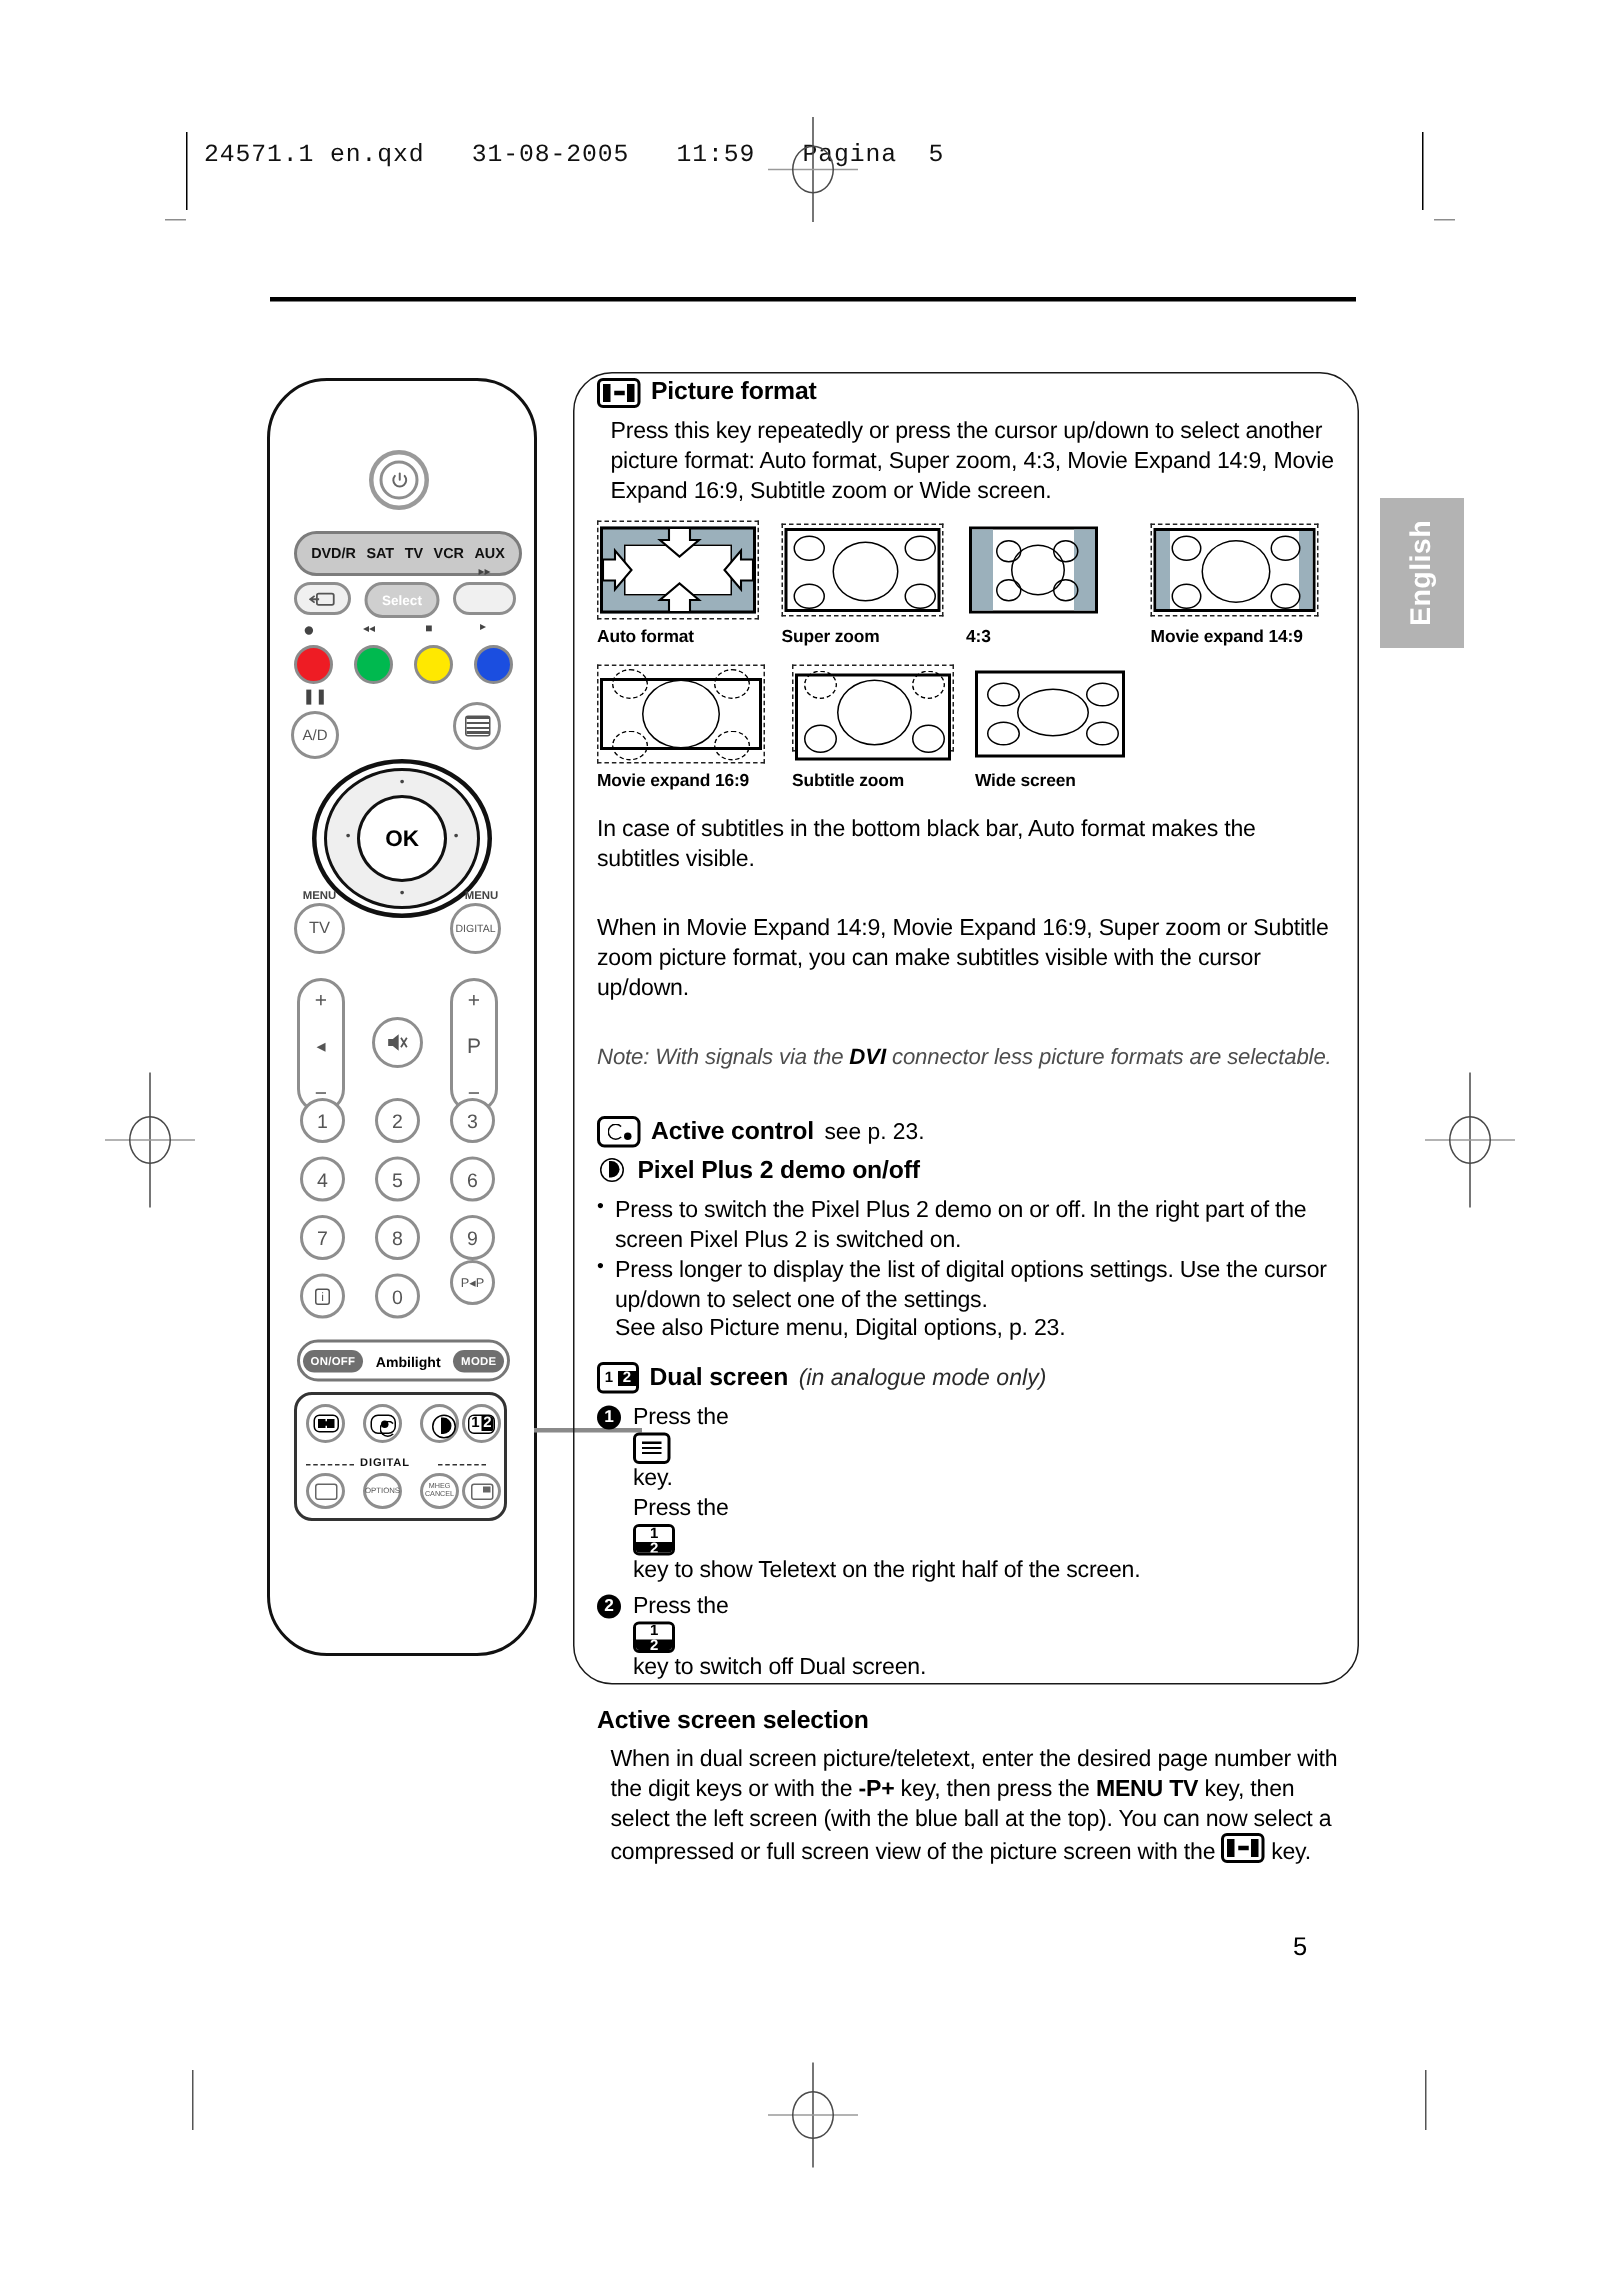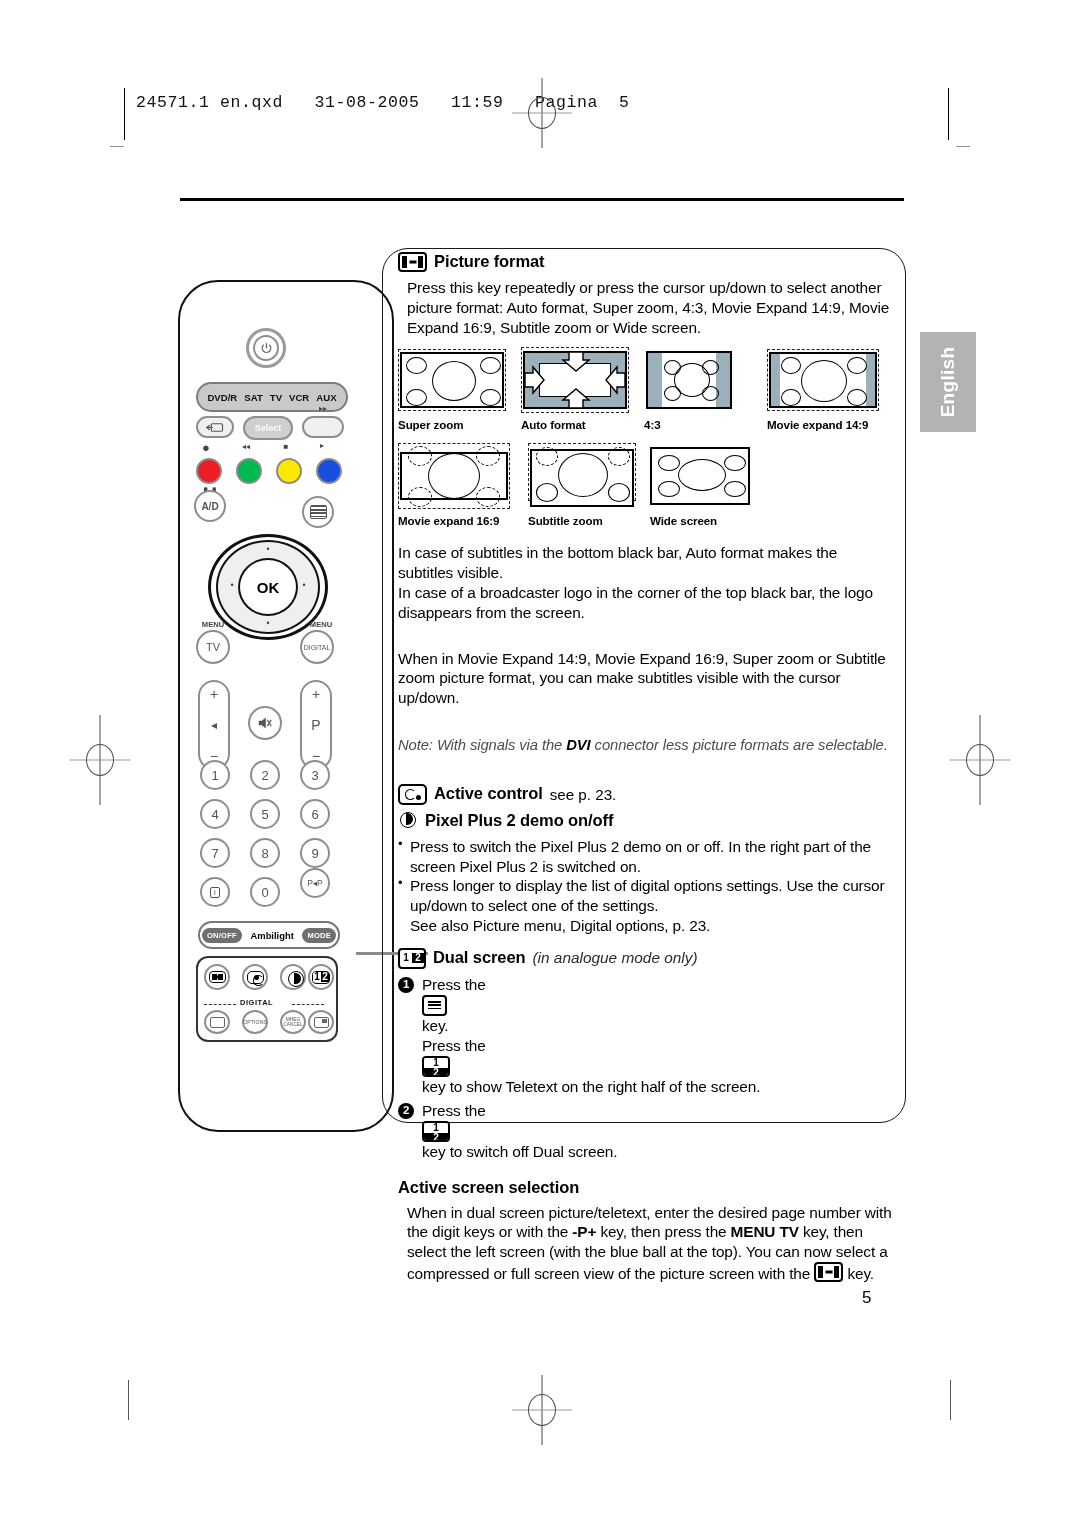--- a/index.html
+++ b/index.html
@@ -75,22 +75,22 @@
   .fmt-cell{width:124px;}
   .fmt-box{position:relative;width:108px;height:66px;}
   .fmt-label{font-size:11.6px;font-weight:bold;margin-top:5px;letter-spacing:-.1px;white-space:nowrap;}
   .scr{position:absolute;left:0;top:0;right:0;bottom:0;border:2px solid #000;box-sizing:border-box;background:#fff;}
   .bar{position:absolute;background:#9bb0bb;}
   .dash{position:absolute;border:1.3px dashed #222;box-sizing:border-box;}
   .cir{position:absolute;border:1.4px solid #000;border-radius:50%;background:transparent;}
   .wht{position:absolute;background:#fff;border:1.6px solid #000;box-sizing:border-box;}
 
   
-  .remote{position:absolute;left:178px;top:252px;width:216px;height:852px;
-          border:2.4px solid #111;border-radius:40px;background:#fff;box-sizing:border-box;margin-top:28px;}
+  .remote{position:absolute;left:178px;top:252px;width:180px;height:852px;
+          border:2.4px solid #111;border-radius:40px;background:#fff;box-sizing:border-box;}
   .remote-inner{position:absolute;left:0;top:0;width:100%;height:100%;}
   .rc{position:absolute;box-sizing:border-box;}
   .btn-c{border-radius:50%;border:2.4px solid #8e8e8e;background:#fff;
          display:flex;align-items:center;justify-content:center;font-size:11px;color:#555;}
   .btn-ring{border-radius:50%;border:3px solid #9a9a9a;background:#fff;}
   .pill{border:2.4px solid #8e8e8e;border-radius:14px;background:#f0f0f0;
         display:flex;align-items:center;justify-content:center;}
   .lbl{position:absolute;font-size:8px;color:#444;text-align:center;}
   .modebar{position:absolute;background:#c9c9c9;border:2.2px solid #7c7c7c;border-radius:16px;
            display:flex;align-items:center;justify-content:center;gap:7px;
@@ -187,21 +187,21 @@
     <div class="lbl" style="left:54px;top:160px;width:24px;">◂◂</div>
     <div class="lbl" style="left:96px;top:160px;width:20px;">■</div>
     <div class="lbl" style="left:132px;top:159px;width:20px;">▸</div>
 
     <div class="rc cbtn" style="left:16px;top:176px;width:26px;height:26px;background:#ee1c24;"></div>
     <div class="rc cbtn" style="left:56px;top:176px;width:26px;height:26px;background:#00b94f;"></div>
     <div class="rc cbtn" style="left:96px;top:176px;width:26px;height:26px;background:#ffe800;"></div>
     <div class="rc cbtn" style="left:136px;top:176px;width:26px;height:26px;background:#1b4ee0;"></div>
 
     <div class="lbl" style="left:18px;top:204px;width:24px;font-size:10px;">❚❚</div>
-    <div class="rc btn-c" style="left:14px;top:208px;width:32px;height:32px;font-size:10px;font-weight:bold;">
+    <div class="rc btn-c" style="left:14px;top:220px;width:32px;height:32px;font-size:10px;font-weight:normal;">
       <span>A/D</span>
     </div>
     <div class="rc btn-c" style="left:122px;top:214px;width:32px;height:32px;">
       <span style="display:block;width:15px;height:12px;border:1.6px solid #555;border-radius:2px;
                    background:repeating-linear-gradient(#555 0 1.4px,#fff 1.4px 3.2px);"></span>
     </div>
 
     <div class="rc navring" style="left:28px;top:252px;width:120px;height:106px;"></div>
     <div class="rc navring2" style="left:36px;top:258px;width:104px;height:94px;background:#efefef;"></div>
     <div class="rc okring" style="left:58px;top:276px;width:60px;height:58px;">
@@ -332,50 +332,50 @@
     <span class="k k-fmt">
         <i class="l"></i>
         <i class="r"></i>
         <b></b>
       </span>
     <h2 class="sec">Picture format</h2>
   </div>
   <p class="body ind">Press this key repeatedly or press the cursor up/down to select another picture format: Auto format, Super zoom, 4:3, Movie Expand 14:9, Movie Expand 16:9, Subtitle zoom or Wide screen.</p>
 
   <div class="fmt-grid">
-
-    <div class="fmt-cell">
-      <div class="fmt-box">
-        <div class="dash" style="left:0;top:2px;right:0;bottom:2px;"></div>
-        <div class="scr" style="left:2px;top:5px;right:2px;bottom:5px;"></div>
-        <div class="cir" style="left:34px;top:14px;width:42px;height:38px;"></div>
-        <div class="cir" style="left:8px;top:10px;width:19px;height:15px;"></div>
-        <div class="cir" style="left:82px;top:10px;width:19px;height:15px;"></div>
-        <div class="cir" style="left:8px;top:42px;width:19px;height:15px;"></div>
-        <div class="cir" style="left:82px;top:42px;width:19px;height:15px;"></div>
-      </div>
-      <div class="fmt-label">Super zoom</div>
-    </div>
 
     <div class="fmt-cell">
       <div class="fmt-box">
         <div class="dash" style="left:0;top:0;right:0;bottom:0;"></div>
         <div class="scr" style="left:2px;top:4px;right:2px;bottom:4px;background:#9bb0bb;"></div>
         <div class="wht" style="left:18px;top:16px;width:72px;height:34px;"></div>
         <svg style="position:absolute;left:0;top:0;" width="108" height="66">
           <polygon points="48,5 62,5 62,13 68,13 55,24 42,13 48,13" fill="#fff" stroke="#000" stroke-width="1.4"></polygon>
           <polygon points="48,61 62,61 62,53 68,53 55,42 42,53 48,53" fill="#fff" stroke="#000" stroke-width="1.4"></polygon>
           <polygon points="4,26 4,40 12,40 12,46 23,33 12,20 12,26" fill="#fff" stroke="#000" stroke-width="1.4"></polygon>
           <polygon points="104,26 104,40 96,40 96,46 85,33 96,20 96,26" fill="#fff" stroke="#000" stroke-width="1.4"></polygon>
         </svg>
       </div>
       <div class="fmt-label">Auto format</div>
     </div>
 
     <div class="fmt-cell">
+      <div class="fmt-box">
+        <div class="dash" style="left:0;top:2px;right:0;bottom:2px;"></div>
+        <div class="scr" style="left:2px;top:5px;right:2px;bottom:5px;"></div>
+        <div class="cir" style="left:34px;top:14px;width:42px;height:38px;"></div>
+        <div class="cir" style="left:8px;top:10px;width:19px;height:15px;"></div>
+        <div class="cir" style="left:82px;top:10px;width:19px;height:15px;"></div>
+        <div class="cir" style="left:8px;top:42px;width:19px;height:15px;"></div>
+        <div class="cir" style="left:82px;top:42px;width:19px;height:15px;"></div>
+      </div>
+      <div class="fmt-label">Super zoom</div>
+    </div>
+
+    <div class="fmt-cell">
       <div class="fmt-box" style="width:86px;margin-left:2px;">
         <div class="scr" style="left:0;top:4px;right:0;bottom:4px;"></div>
         <div class="bar" style="left:2px;top:6px;width:14px;bottom:6px;"></div>
         <div class="bar" style="right:2px;top:6px;width:14px;bottom:6px;"></div>
         <div class="cir" style="left:28px;top:16px;width:34px;height:32px;"></div>
         <div class="cir" style="left:18px;top:13px;width:15px;height:13px;"></div>
         <div class="cir" style="left:56px;top:13px;width:15px;height:13px;"></div>
         <div class="cir" style="left:18px;top:39px;width:15px;height:13px;"></div>
         <div class="cir" style="left:56px;top:39px;width:15px;height:13px;"></div>
       </div>
@@ -436,21 +436,20 @@
         <div class="cir" style="left:8px;top:38px;width:20px;height:14px;"></div>
         <div class="cir" style="left:74px;top:38px;width:20px;height:14px;"></div>
       </div>
       <div class="fmt-label">Wide screen</div>
     </div>
 
   </div>
 
   <div style="height:16px;"></div>
   <p class="body">In case of subtitles in the bottom black bar, Auto format makes the subtitles visible.</p>
-  <p class="body">In case of a broadcaster logo in the corner of the top black bar, the logo disappears from the screen.</p>
   <div class="gap"></div>
   <div class="gap"></div>
   <p class="body">When in Movie Expand 14:9, Movie Expand 16:9, Super zoom or Subtitle zoom picture format, you can make subtitles visible with the cursor up/down.</p>
   <div class="gap"></div>
   <p class="note"><span>Note: With signals via the </span><b>DVI</b><span> connector less picture formats are selectable.</span></p>
 
   <div style="height:14px;"></div>
 
   <div class="sec-row">
     <span class="k k-ac"></span>

